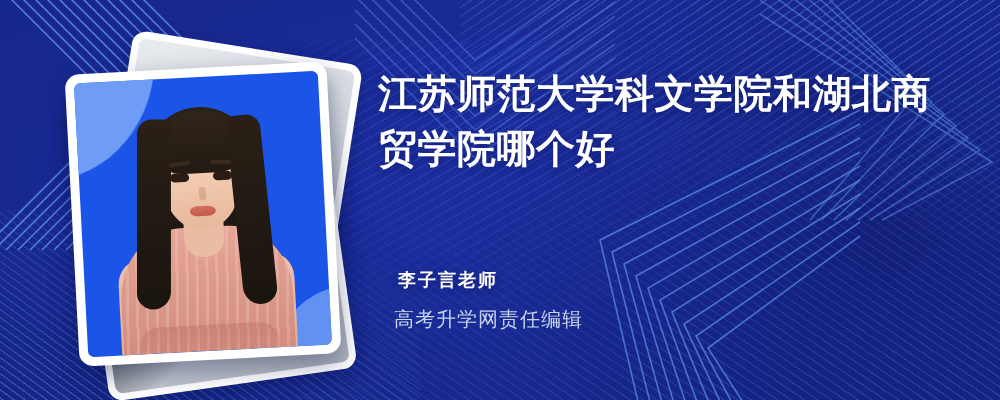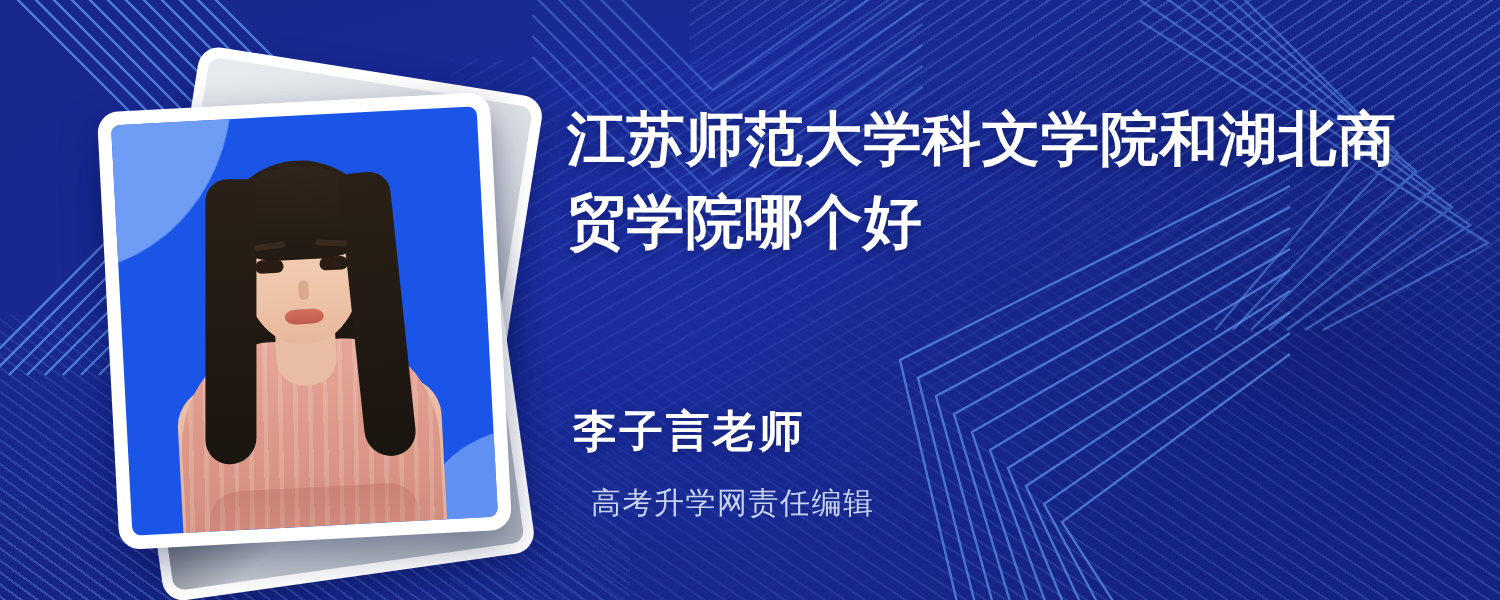--- a/index.html
+++ b/index.html
@@ -224,22 +224,22 @@
   
   .content{position:absolute;left:372px;top:0;width:610px;height:400px;}
   .title{
     position:absolute;top:66px;left:6px;width:586px;
     color:#ffffff;font-size:39px;font-weight:bold;line-height:1.42;
     letter-spacing:.5px;
     text-shadow:0 2px 8px rgba(8,16,70,.45);
   }
   .byline{position:absolute;left:6px;top:268px;}
   .author{
-    color:#ffffff;font-size:29px;font-weight:bold;letter-spacing:2px;
-    margin-left:4px;
+    color:#ffffff;font-size:18px;font-weight:bold;letter-spacing:2px;
+    margin-left:20px;
     text-shadow:0 2px 7px rgba(8,16,70,.45);
   }
   .role{
     margin-top:14px;margin-left:16px;
     color:#c6d2ee;font-size:20px;font-weight:normal;letter-spacing:1px;
   }
 </style>
 </head>
 <body>
 

